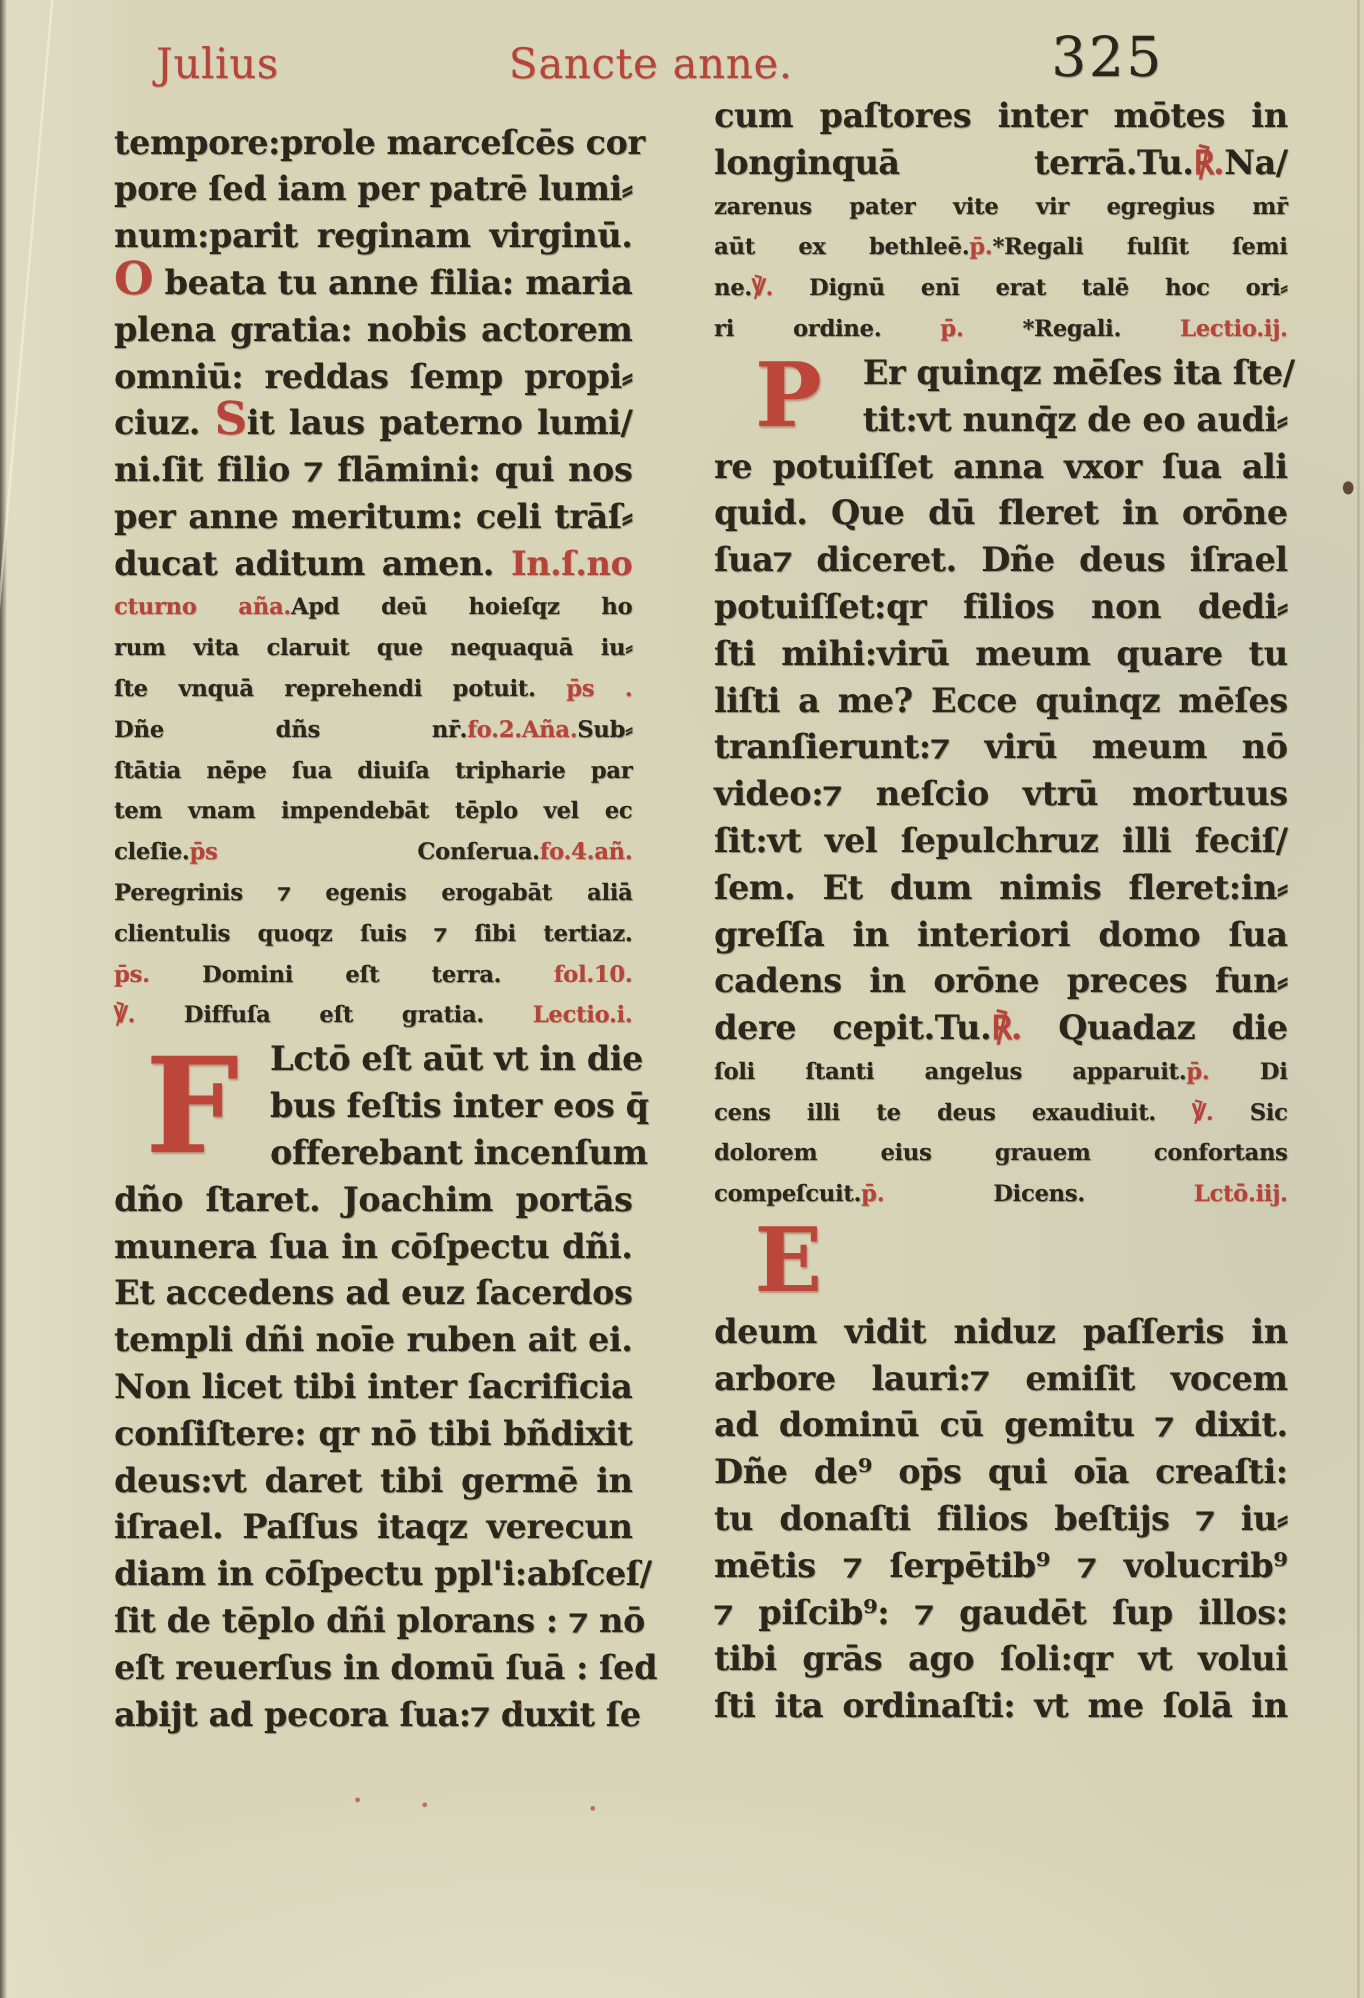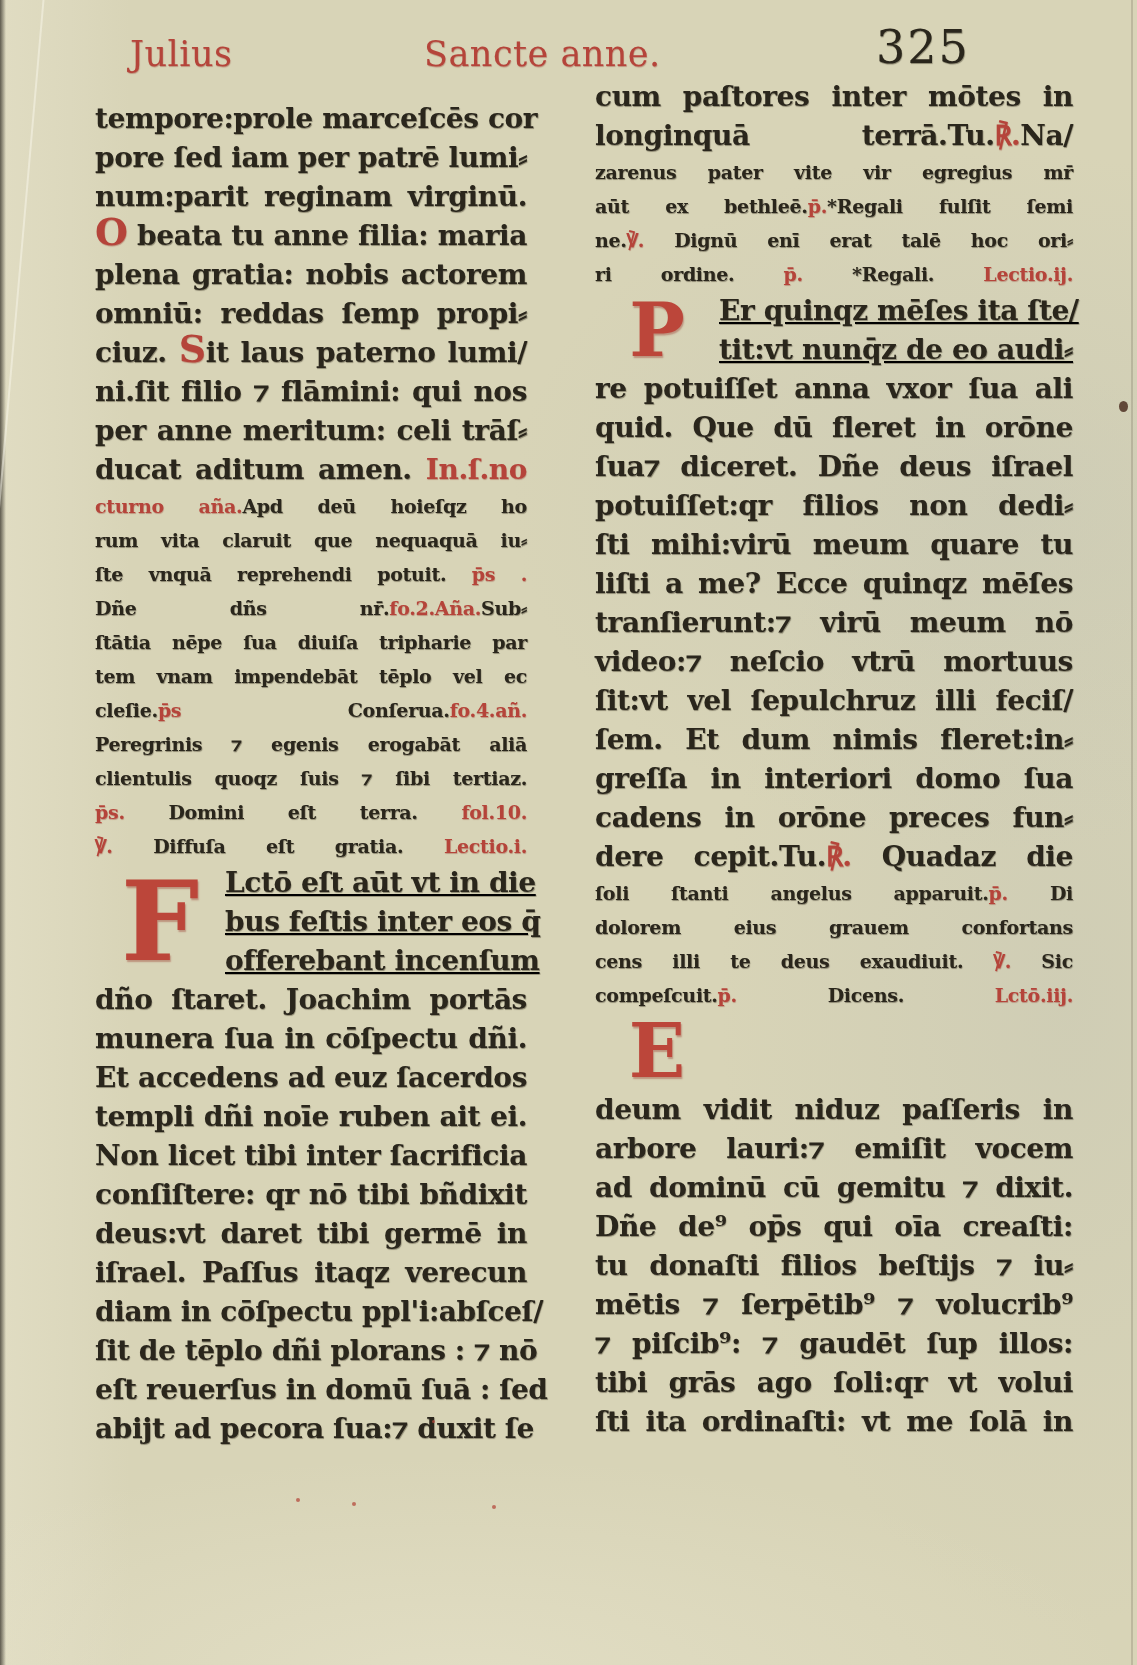--- a/index.html
+++ b/index.html
@@ -29,21 +29,21 @@
   #col-left{left:95px;width:432px;margin-top:22px;}
   #col-right{left:551px;width:478px;margin-left:44px;}
   .line{display:block;text-align:justify;text-align-last:justify;-moz-text-align-last:justify;
     font-weight:bold;white-space:nowrap;}
   .lg{font-size:28px;line-height:39px;letter-spacing:-0.4px;}
   .sm{font-size:19px;line-height:34px;letter-spacing:-0.3px;}
   .ink-b{color:#2a261c;text-shadow:0.6px 0.8px 0.8px rgba(40,33,20,.42);}
   .ink-r{color:#b5443a;text-shadow:0.5px 0.7px 0.8px rgba(150,50,40,.38);}
   .init{font-size:1.35em;line-height:0;}
   .iblock{display:flex;align-items:stretch;}
-  .ilines{flex:1 1 auto;min-width:0;text-decoration:underline;}
+  .ilines{flex:1 1 auto;min-width:0;}
   .drop{flex:0 0 auto;display:flex;align-items:center;justify-content:center;
     font-weight:bold;color:#bc463a;text-shadow:1px 1.5px 1.5px rgba(150,50,40,.4);}
   .drop.span3{width:130px;font-size:110px;line-height:117px;}
   .drop.span2{width:124px;font-size:74px;line-height:78px;}
   .spot{position:absolute;border-radius:50%;}
   .spot-brown{left:1119px;top:401px;width:9px;height:11px;background:#54392a;opacity:.9;}
   .dot-red{width:4px;height:4px;background:#b44a3c;opacity:.75;}
   .d1{left:296px;top:1498px;} .d2{left:352px;top:1502px;} .d3{left:492px;top:1505px;}
   .d4{left:432px;top:1420px;width:3px;height:3px;}
 </style>
@@ -125,22 +125,22 @@
       <div class="line lg"><span class="seg ink-b">ſti mihi:virū meum quare tu</span></div>
       <div class="line lg"><span class="seg ink-b">liſti a me? Ecce quinqz mēſes</span></div>
       <div class="line lg"><span class="seg ink-b">tranſierunt:⁊ virū meum nō</span></div>
       <div class="line lg"><span class="seg ink-b">video:⁊ neſcio vtrū mortuus</span></div>
       <div class="line lg"><span class="seg ink-b">ſit:vt vel ſepulchruz illi feciſ/</span></div>
       <div class="line lg"><span class="seg ink-b">ſem. Et dum nimis fleret:in⸗</span></div>
       <div class="line lg"><span class="seg ink-b">greſſa in interiori domo ſua</span></div>
       <div class="line lg"><span class="seg ink-b">cadens in orōne preces fun⸗</span></div>
       <div class="line lg"><span class="seg ink-b">dere cepit.Tu.</span><span class="seg ink-r">℟.</span><span class="seg ink-b"> Quadaz die</span></div>
       <div class="line sm"><span class="seg ink-b">ſoli ſtanti angelus apparuit.</span><span class="seg ink-r">p̄.</span><span class="seg ink-b"> Di</span></div>
+      <div class="line sm"><span class="seg ink-b">cens illi te deus exaudiuit. </span><span class="seg ink-r">℣.</span><span class="seg ink-b"> Sic</span></div>
       <div class="line sm"><span class="seg ink-b">dolorem eius grauem confortans</span></div>
-      <div class="line sm"><span class="seg ink-b">cens illi te deus exaudiuit. </span><span class="seg ink-r">℣.</span><span class="seg ink-b"> Sic</span></div>
       <div class="line sm"><span class="seg ink-b">compeſcuit.</span><span class="seg ink-r">p̄.</span><span class="seg ink-b"> Dicens. </span><span class="seg ink-r">Lctō.iij.</span></div>
       <div class="iblock">
         <div class="drop span2">E</div>
       </div>
       <div class="line lg"><span class="seg ink-b">deum vidit niduz paſſeris in</span></div>
       <div class="line lg"><span class="seg ink-b">arbore lauri:⁊ emiſit vocem</span></div>
       <div class="line lg"><span class="seg ink-b">ad dominū cū gemitu ⁊ dixit.</span></div>
       <div class="line lg"><span class="seg ink-b">Dñe de⁹ op̄s qui oīa creaſti:</span></div>
       <div class="line lg"><span class="seg ink-b">tu donaſti filios beſtijs ⁊ iu⸗</span></div>
       <div class="line lg"><span class="seg ink-b">mētis ⁊ ſerpētib⁹ ⁊ volucrib⁹</span></div>

